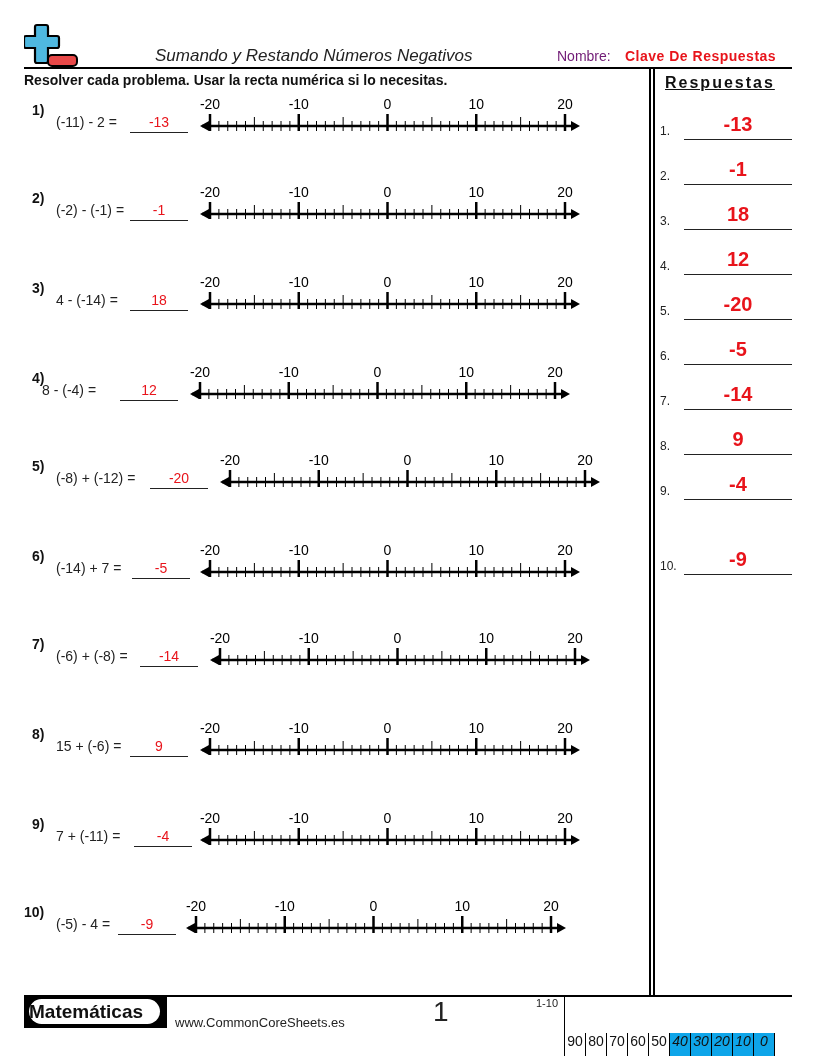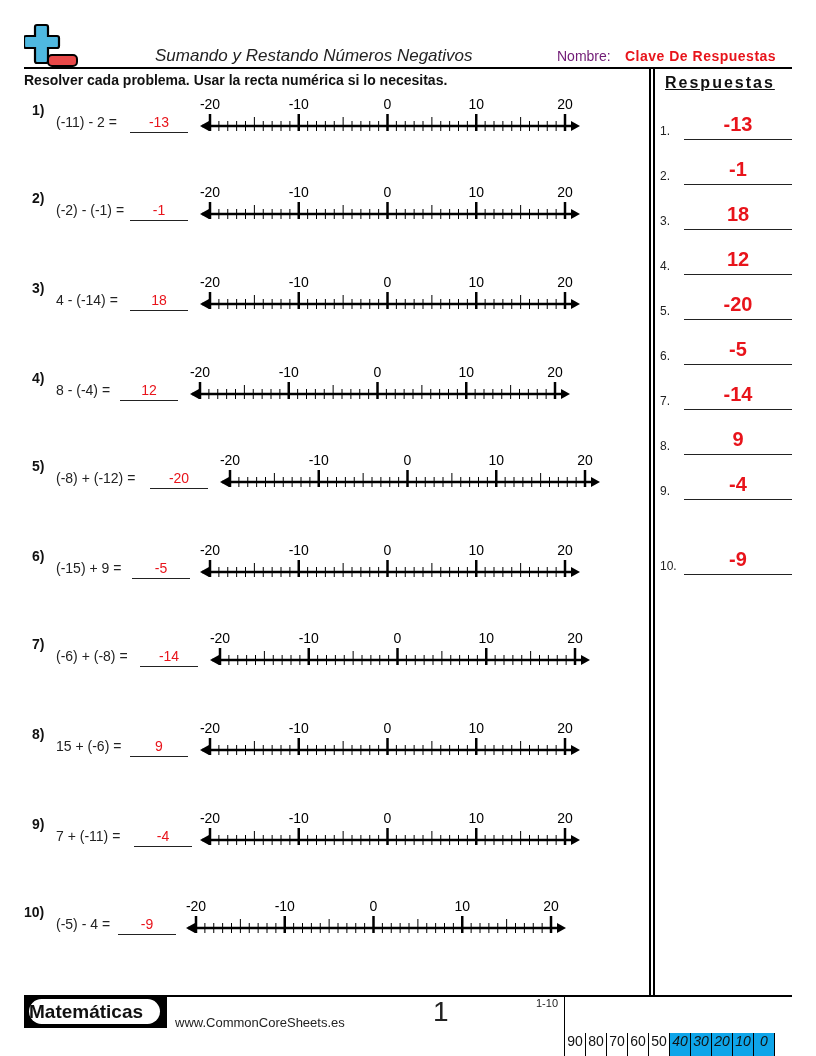--- a/index.html
+++ b/index.html
@@ -283,21 +283,21 @@
           <line x1="365" y1="18" x2="365" y2="35" stroke="#000" stroke-width="2.5"></line>
           <text x="10" y="13" font-size="14" text-anchor="middle" font-family="Liberation Sans, sans-serif">-20</text>
           <text x="98.75" y="13" font-size="14" text-anchor="middle" font-family="Liberation Sans, sans-serif">-10</text>
           <text x="187.5" y="13" font-size="14" text-anchor="middle" font-family="Liberation Sans, sans-serif">0</text>
           <text x="276.25" y="13" font-size="14" text-anchor="middle" font-family="Liberation Sans, sans-serif">10</text>
           <text x="365" y="13" font-size="14" text-anchor="middle" font-family="Liberation Sans, sans-serif">20</text>
         </svg></span>
     </div>
     <div class="abs prob" style="top: 370px;">
       <span class="pnum" style="left:32px">4)</span>
-      <span class="expr" style="left:56px">8 - (-4) =</span>
+      <span class="expr" style="left:42px">8 - (-4) =</span>
       <span class="blank" style="left:120px">12</span>
       <span class="nl" style="left:190px"><svg width="380" height="46" viewBox="0 0 380 46">
           <line x1="2" y1="30" x2="376" y2="30" stroke="#000" stroke-width="2.5"></line>
           <polygon points="0,30 9,25 9,35" fill="#000"></polygon>
           <polygon points="380,30 371,25 371,35" fill="#000"></polygon>
           <line x1="10" y1="18" x2="10" y2="35" stroke="#000" stroke-width="2.5"></line>
           <line x1="18.875" y1="25" x2="18.875" y2="35" stroke="#000" stroke-width="1"></line>
           <line x1="27.75" y1="25" x2="27.75" y2="35" stroke="#000" stroke-width="1"></line>
           <line x1="36.625" y1="25" x2="36.625" y2="35" stroke="#000" stroke-width="1"></line>
           <line x1="45.5" y1="25" x2="45.5" y2="35" stroke="#000" stroke-width="1"></line>
@@ -395,21 +395,21 @@
           <line x1="365" y1="18" x2="365" y2="35" stroke="#000" stroke-width="2.5"></line>
           <text x="10" y="13" font-size="14" text-anchor="middle" font-family="Liberation Sans, sans-serif">-20</text>
           <text x="98.75" y="13" font-size="14" text-anchor="middle" font-family="Liberation Sans, sans-serif">-10</text>
           <text x="187.5" y="13" font-size="14" text-anchor="middle" font-family="Liberation Sans, sans-serif">0</text>
           <text x="276.25" y="13" font-size="14" text-anchor="middle" font-family="Liberation Sans, sans-serif">10</text>
           <text x="365" y="13" font-size="14" text-anchor="middle" font-family="Liberation Sans, sans-serif">20</text>
         </svg></span>
     </div>
     <div class="abs prob" style="top: 548px;">
       <span class="pnum" style="left:32px">6)</span>
-      <span class="expr" style="left:56px">(-15) + 9 =</span>
+      <span class="expr" style="left:56px">(-14) + 7 =</span>
       <span class="blank" style="left:132px">-5</span>
       <span class="nl" style="left:200px"><svg width="380" height="46" viewBox="0 0 380 46">
           <line x1="2" y1="30" x2="376" y2="30" stroke="#000" stroke-width="2.5"></line>
           <polygon points="0,30 9,25 9,35" fill="#000"></polygon>
           <polygon points="380,30 371,25 371,35" fill="#000"></polygon>
           <line x1="10" y1="18" x2="10" y2="35" stroke="#000" stroke-width="2.5"></line>
           <line x1="18.875" y1="25" x2="18.875" y2="35" stroke="#000" stroke-width="1"></line>
           <line x1="27.75" y1="25" x2="27.75" y2="35" stroke="#000" stroke-width="1"></line>
           <line x1="36.625" y1="25" x2="36.625" y2="35" stroke="#000" stroke-width="1"></line>
           <line x1="45.5" y1="25" x2="45.5" y2="35" stroke="#000" stroke-width="1"></line>

